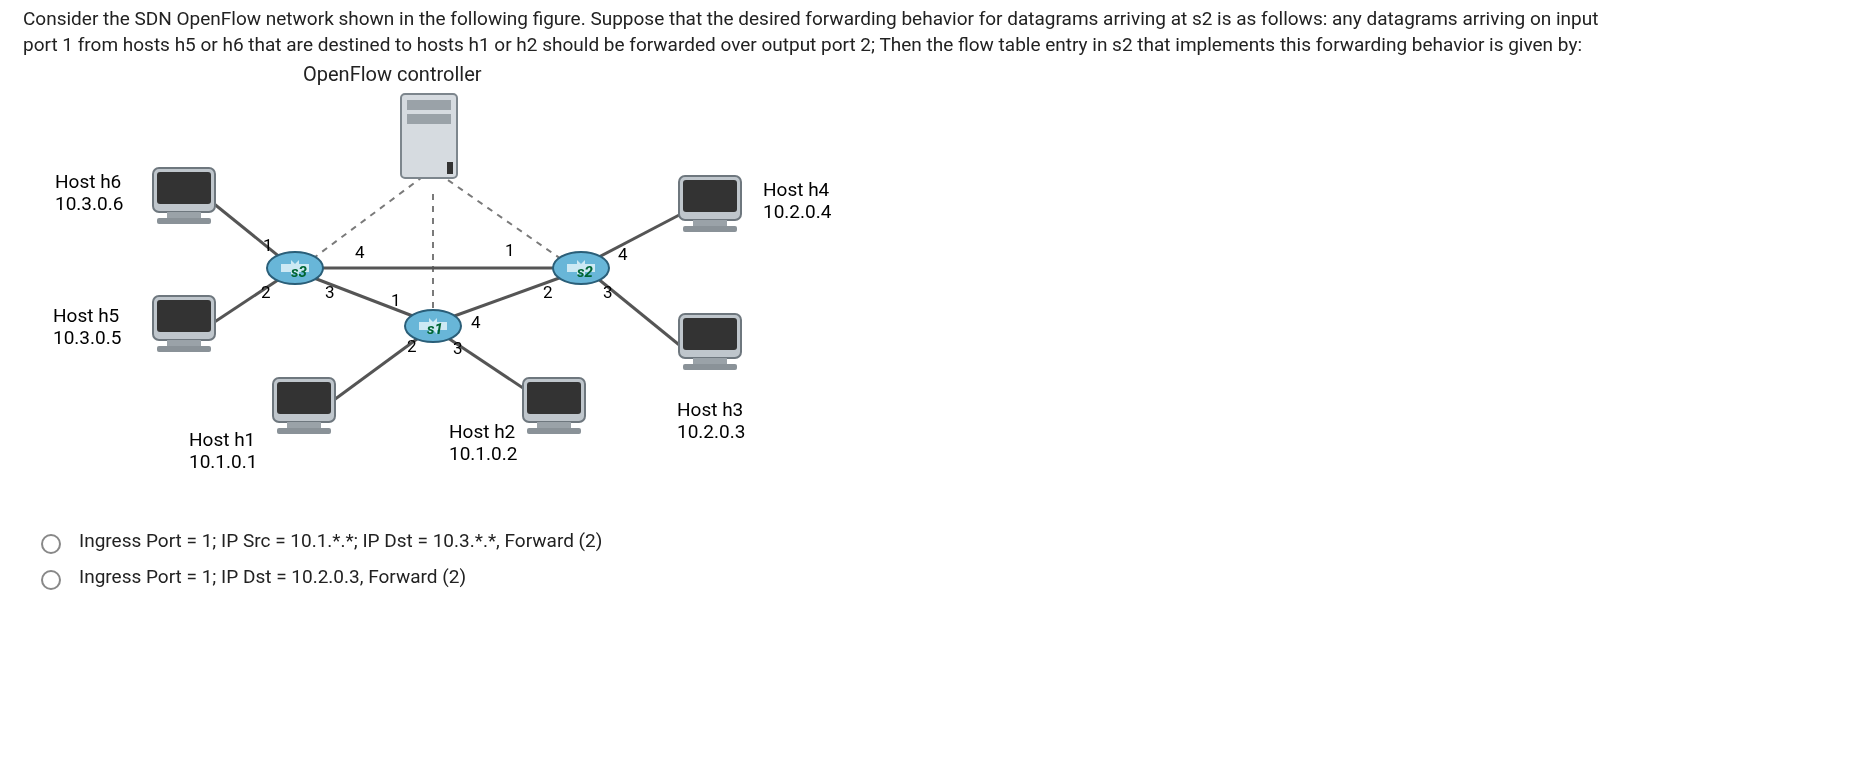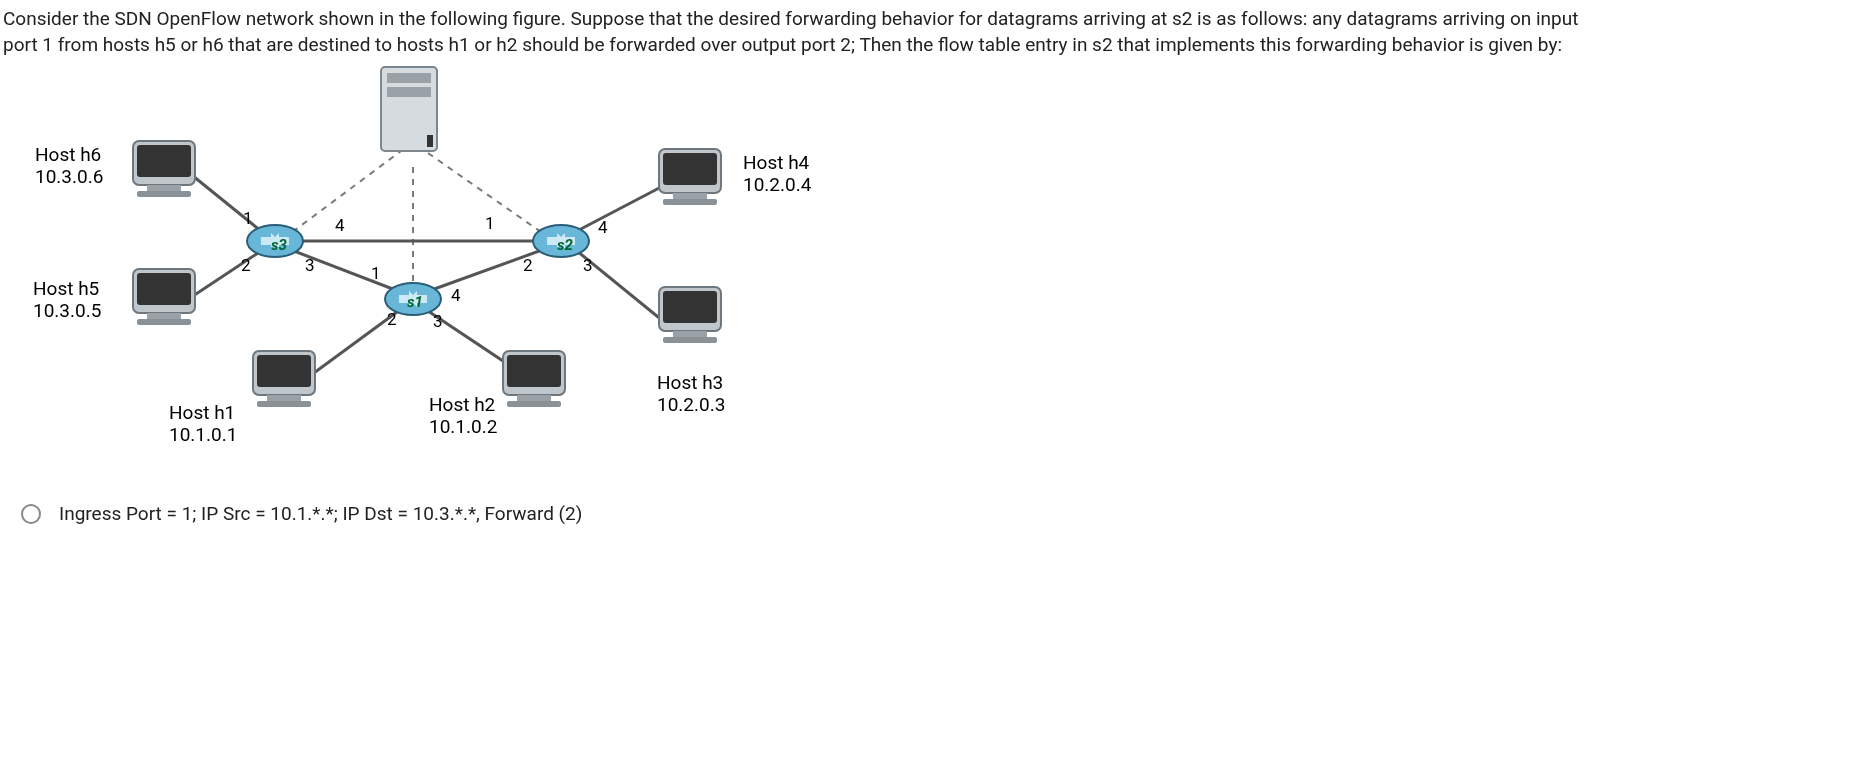--- a/index.html
+++ b/index.html
@@ -1,34 +1,35 @@
 <!DOCTYPE html>
 <html><head>
 <meta charset="utf-8">
 <style>
   html,body{margin:0;padding:0;font-family:"Segoe UI",Roboto,"Helvetica Neue",Arial,sans-serif;font-size:19px;color:#222;background:#fff;line-height:1.35}
-  .page{width:1613px;padding:6px 8px 20px 3px;box-sizing:border-box}
+  .page{width:1613px;padding:6px 8px 20px 23px;box-sizing:border-box}
   .question{margin-bottom:4px}
   .figure-wrap{padding-left:20px;padding-bottom:10px}
   .controller-label{font-size:20px;padding-left:260px;margin-bottom:0}
   svg{display:block}
   .options{padding-left:18px}
-  .opt{display:flex;align-items:center;gap:18px;margin:10px 0}
+  .opt{display:flex;align-items:flex-end;gap:18px;margin:10px 0}
   .radio{width:20px;height:20px;border:2px solid #888;border-radius:50%;flex-shrink:0;box-sizing:border-box;display:flex;align-items:center;justify-content:center}
   .radio.sel{border-color:#222}
   .radio.sel::after{content:"";width:10px;height:10px;background:#222;border-radius:50%}
   .hostlabel{font-size:19px;line-height:1.15}
 </style>
 </head>
 <body>
 <div class="page">
 
 <div class="question">Consider the SDN OpenFlow network shown in the following figure. Suppose that the desired forwarding behavior for datagrams arriving at s2 is as follows: any datagrams arriving on input port 1 from hosts h5 or h6 that are destined to hosts h1 or h2 should be forwarded over output port 2; Then the flow table entry in s2 that implements this forwarding behavior is given by:</div>
 
 <div class="figure-wrap">
+  <div class="controller-label">OpenFlow controller</div>
   <svg width="820" height="420">
     <defs>
 
       <g id="host">
         <rect x="0" y="0" width="62" height="44" rx="6" fill="#bfc6cc" stroke="#6e777e" stroke-width="2"></rect>
         <rect x="4" y="4" width="54" height="32" rx="3" fill="#333"></rect>
         <rect x="14" y="44" width="34" height="6" fill="#9aa2a8"></rect>
         <rect x="4" y="50" width="54" height="6" rx="2" fill="#8a9298"></rect>
       </g>
 
@@ -113,15 +114,19 @@
     <text x="406" y="350" class="hostlabel">Host h2</text>
     <text x="406" y="372" class="hostlabel">10.1.0.2</text>
   </svg>
 </div>
 
 <div class="options">
   <div class="opt">
     <span class="radio"></span>
     <span>Ingress Port = 1; IP Src = 10.1.*.*; IP Dst = 10.3.*.*, Forward (2)</span>
   </div>
+  <div class="opt">
+    <span class="radio"></span>
+    <span>Ingress Port = 1; IP Dst = 10.2.0.3, Forward (2)</span>
+  </div>
 </div>
 
 </div>
 
 </body></html>

